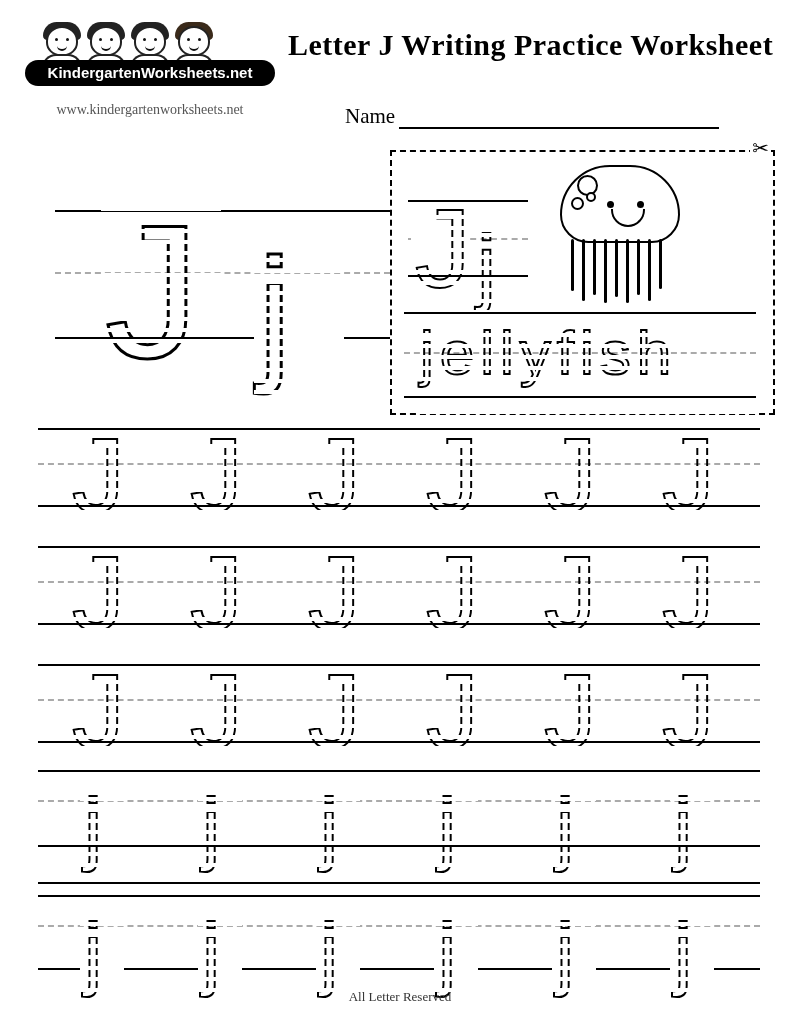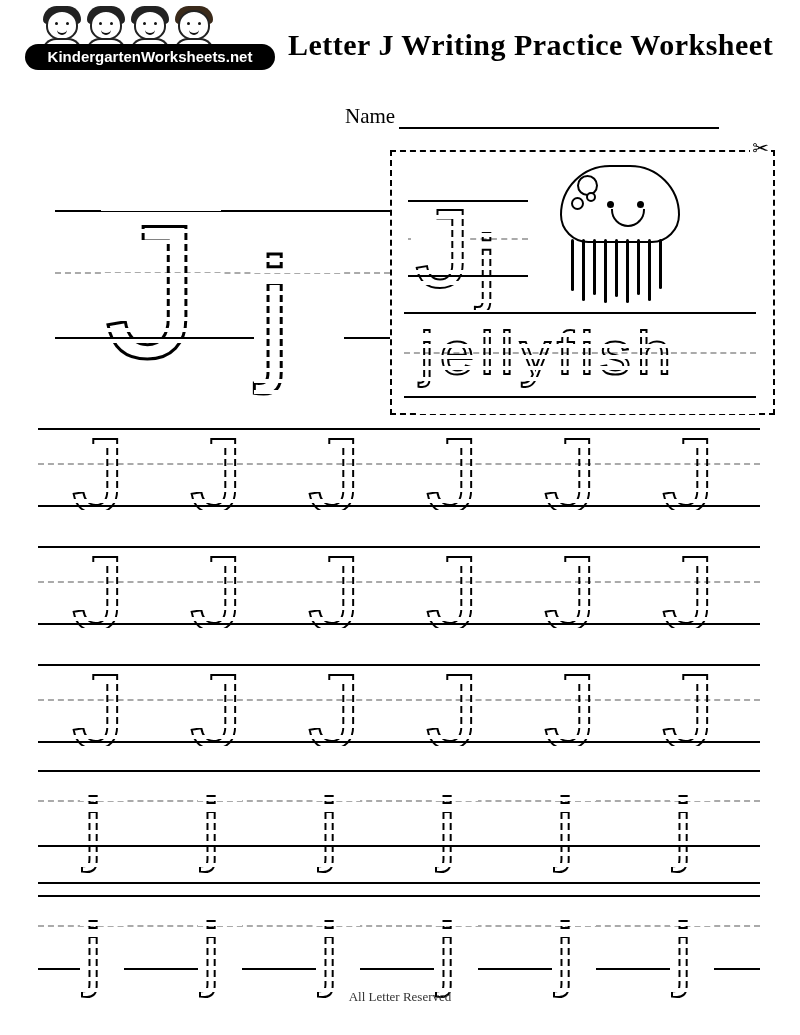--- a/index.html
+++ b/index.html
@@ -19,21 +19,21 @@
   
   .header {
     position: absolute;
     top: 0; left: 0;
     width: 800px;
     height: 150px;
   }
   .logo-block {
     position: absolute;
     left: 20px;
-    top: 0;
+    top: 16px;
     width: 260px;
     text-align: center;
   }
   .kids-row {
     position: relative;
     height: 48px;
     width: 215px;
     margin: 0 auto 0 20px;
   }
   .kid {
@@ -302,20 +302,21 @@
       <div class="kid k4">
         <div class="hair dark"></div>
           <div class="head"></div>
         <div class="eye l"></div>
           <div class="eye r"></div>
           <div class="mouth"></div>
         <div class="body"></div>
       </div>
     </div>
     <div class="logo-banner">KindergartenWorksheets.net</div>
+    <div class="logo-url">www.kindergartenworksheets.net</div>
   </div>
 
   <div class="worksheet-title">Letter J Writing Practice Worksheet</div>
 
   <div class="name-row">
     <span class="name-label">Name</span><span class="name-line"></span>
   </div>
 </div>
 
 <div>

